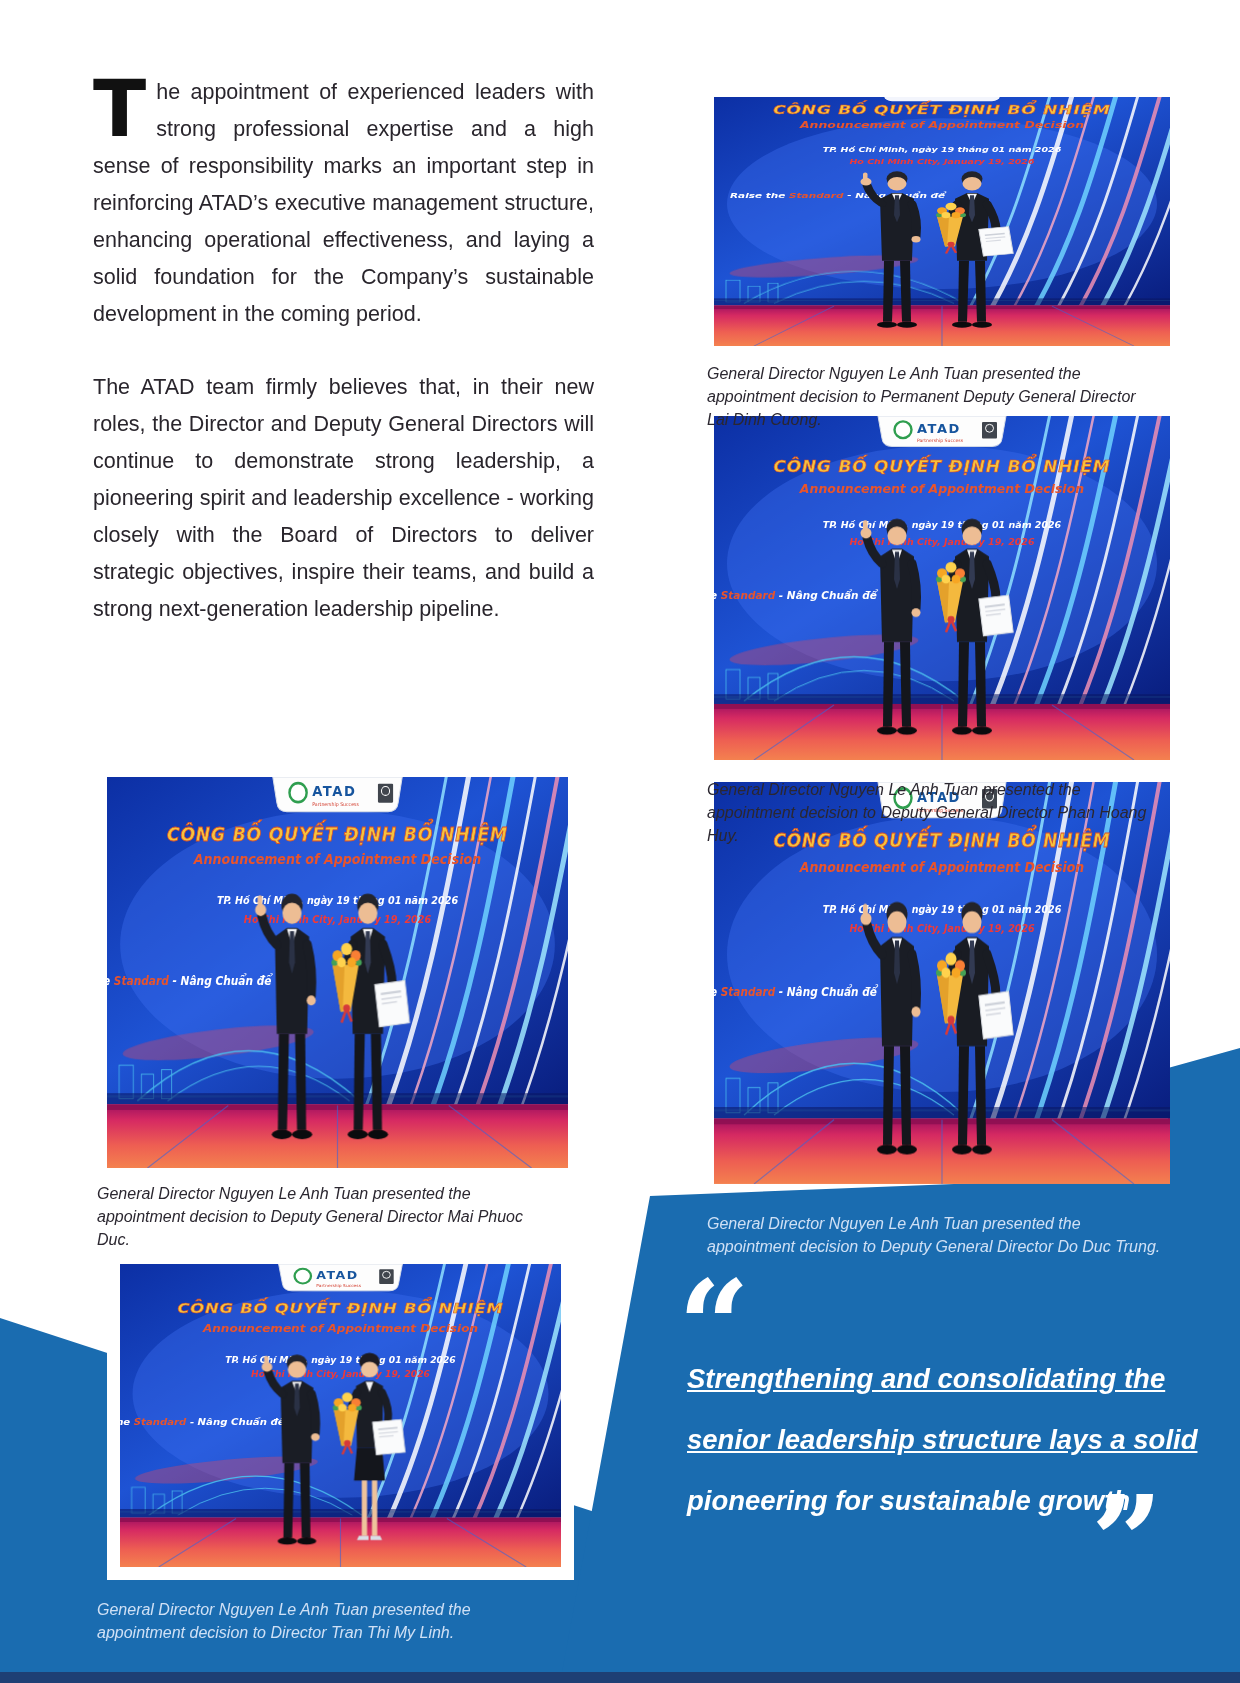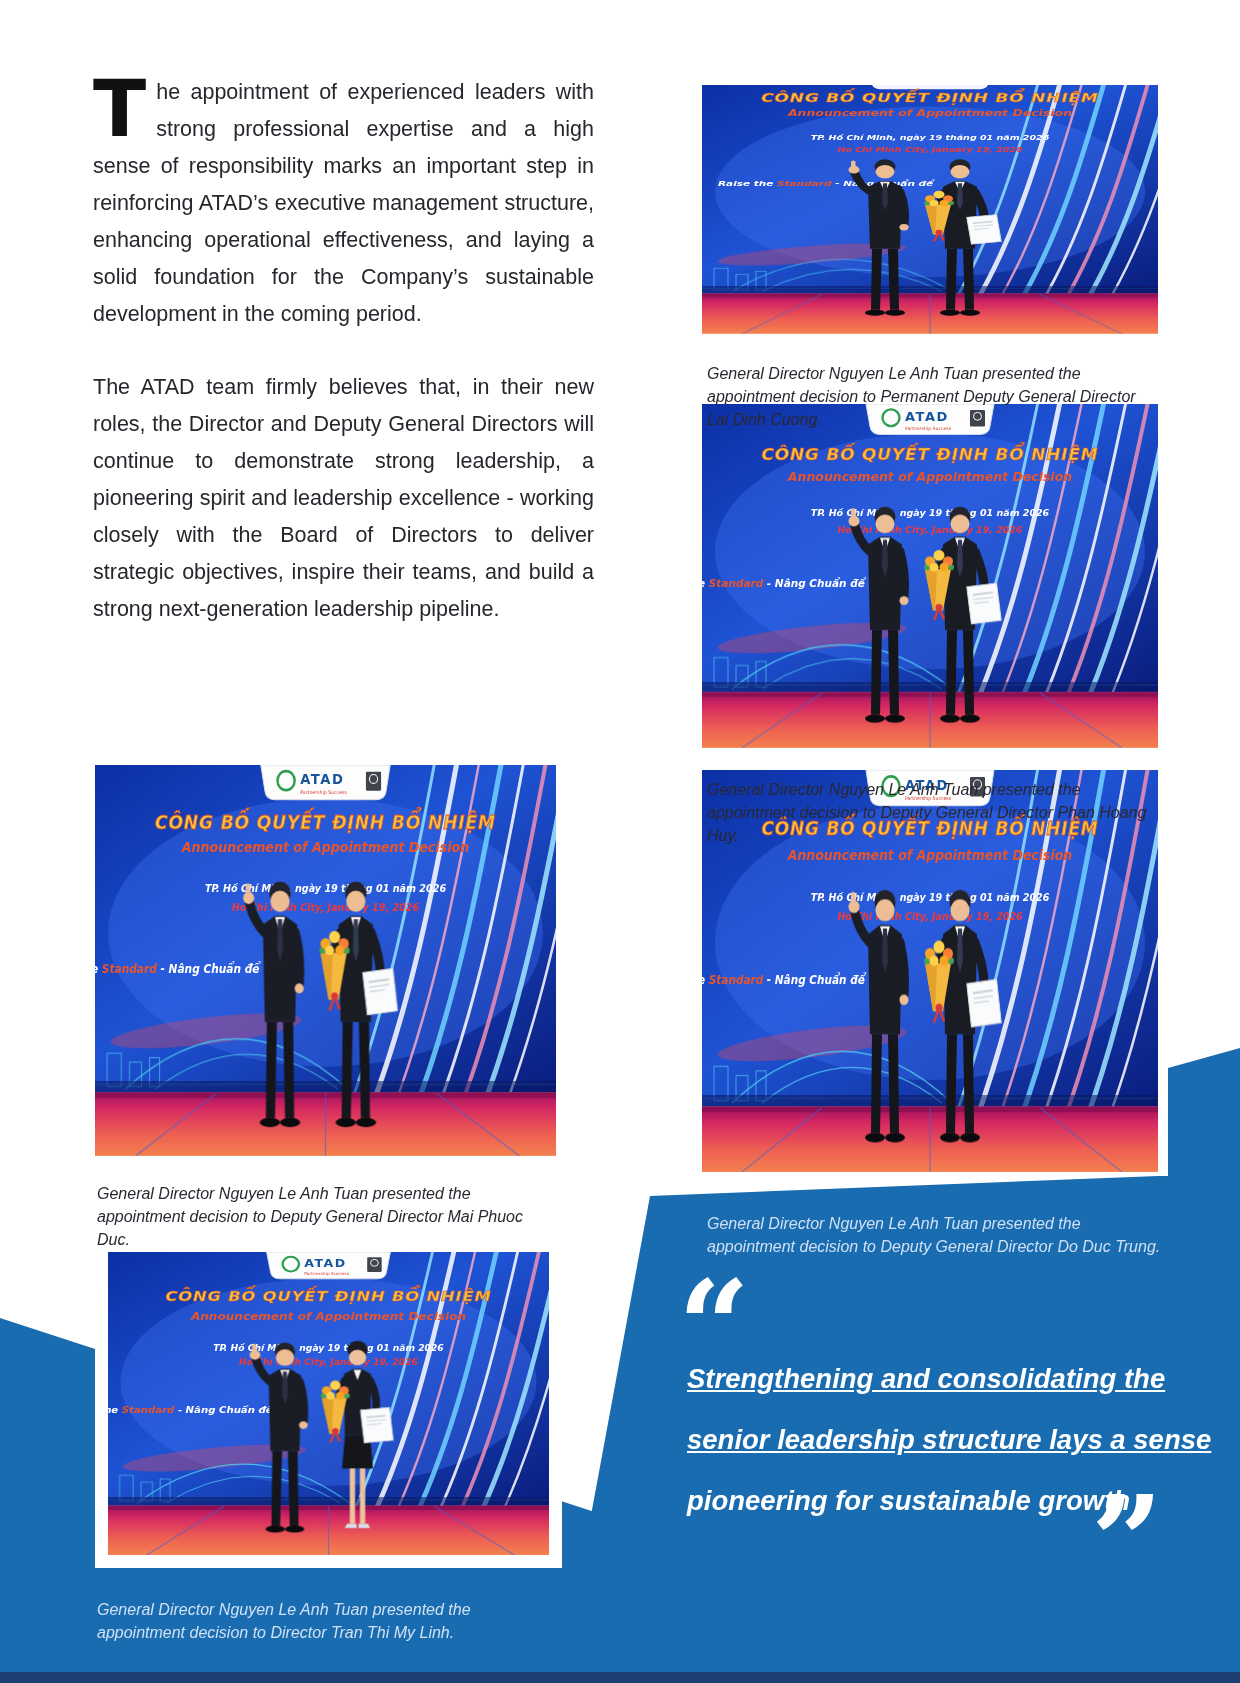--- a/index.html
+++ b/index.html
@@ -7,21 +7,21 @@
         font-family:"Liberation Sans",sans-serif;color:#262329;}
   .bg-svg{position:absolute;left:0;top:0;z-index:0;}
   
   .body-text{position:absolute;left:93px;top:74px;width:501px;z-index:2;
              font-size:21.5px;line-height:37px;text-align:justify;color:#29252c;}
   .body-text p{margin:0;}
   .p2{margin-top:36px !important;}
   .dropcap{float:left;font-family:"DejaVu Sans",sans-serif;font-weight:bold;
            font-size:78px;line-height:60px;margin:5px 10px 0 0;color:#111;}
   
-  .photo{position:absolute;margin:0;z-index:1;}
+  .photo{position:absolute;margin:12px;z-index:1;}
   .photo svg{width:100%;height:100%;display:block;}
   .photo-1{left:702px;top:85px;width:456px;height:249px;}
   .photo-2{left:702px;top:404px;width:456px;height:344px;}
   .photo-3{left:95px;top:765px;width:461px;height:391px;}
   .photo-4{left:702px;top:770px;width:456px;height:402px;}
   .photo-5{left:95px;top:1239px;width:467px;height:329px;border:13px solid #fff;
            box-sizing:border-box;background:#fff;z-index:1;}
   
   .caption{position:absolute;z-index:2;font-style:italic;font-size:16px;line-height:23px;
            color:var(--caption-dark,#2b2730);}
@@ -592,19 +592,19 @@
   <p class="caption caption-3">General Director Nguyen Le Anh Tuan presented the appointment decision to Deputy General Director Mai Phuoc Duc.</p>
   <p class="caption caption-4 light">General Director Nguyen Le Anh Tuan presented the appointment decision to Deputy General Director Do Duc Trung.</p>
   <p class="caption caption-5 light">General Director Nguyen Le Anh Tuan presented the appointment decision to Director Tran Thi My Linh.</p>
 
   <div class="quote-open">“</div>
   <div class="quote-lines">
     <div class="quote-line just">
         <span>Strengthening and consolidating the</span>
       </div>
     <div class="quote-line just">
-        <span>senior leadership structure lays a sense</span>
+        <span>senior leadership structure lays a solid</span>
       </div>
     <div class="quote-line">pioneering for sustainable growth</div>
   </div>
   <div class="quote-close">”</div>
 
 </div>
 
 </body></html>

